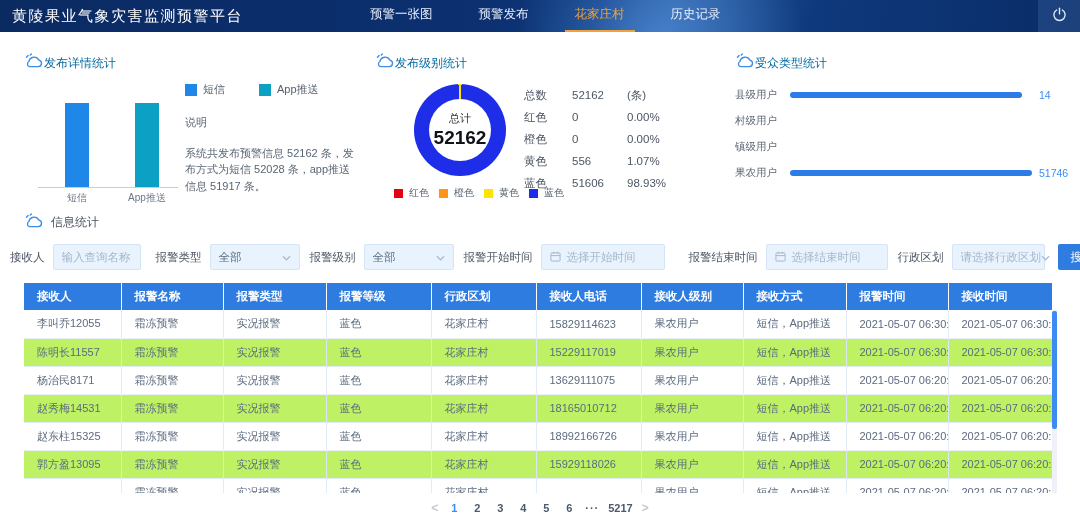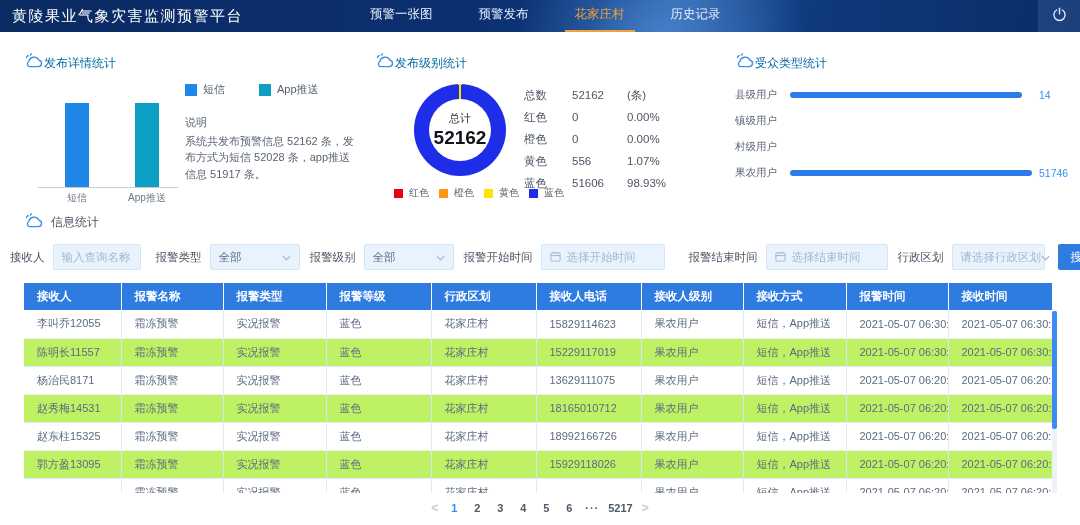--- a/index.html
+++ b/index.html
@@ -27,21 +27,21 @@
   .p1-plot{position:absolute;left:38px;top:63px;width:140px;height:85px;border-bottom:1px solid #c9ced6}
   .vbar{position:absolute;bottom:0;width:24px}
   .vbar-label{position:absolute;top:88px;width:48px;text-align:center;font-size:10px;color:#6b7685;white-space:nowrap}
   .lg-row{position:absolute;display:flex}
   .detail-legend{left:185px;top:42px;gap:34px}
   .lg-item{display:flex;align-items:center;gap:6px}
   .lg-sq{width:12px;height:12px;display:inline-block}
   .lg-sq.sm{width:9px;height:9px}
   .lg-lb{font-size:11px;color:#55606e;white-space:nowrap}
   .note{position:absolute;left:185px;top:74px;width:172px;font-size:11px;color:#5a6573;line-height:1.5}
-  .note-title{margin-bottom:2px}
+  .note-title{margin-bottom:14px}
 
   .donut{position:absolute;left:54px;top:44px;width:92px;height:92px;border-radius:50%}
   .donut-hole{position:absolute;inset:15px;background:#fff;border-radius:50%;display:flex;flex-direction:column;align-items:center;justify-content:center}
   .donut-cl{font-size:11px;color:#333}
   .donut-cv{font-size:19px;font-weight:bold;color:#101418;margin-top:1px}
   .donut-legend{left:34px;top:146px;gap:10px}
   .donut-legend .lg-lb{font-size:10px}
   .level-stats{position:absolute;left:164px;top:44px}
   .st-row{display:flex;height:22px;line-height:22px;font-size:11.5px;color:#4c5664}
   .st-l{width:48px}.st-v{width:55px}
@@ -216,26 +216,26 @@
     </div>
     <div class="aud-rows">
         <div class="aud-row">
           <span class="aud-lb">县级用户</span>
           <span class="aud-wrap">
             <span class="aud-bar" style="width: 95%; background: rgb(43, 124, 232);"></span>
           </span>
           <span class="aud-val">14</span>
         </div>
         <div class="aud-row">
-          <span class="aud-lb">镇级用户</span>
+          <span class="aud-lb">村级用户</span>
           <span class="aud-wrap"></span>
           <span class="aud-val"></span>
         </div>
         <div class="aud-row">
-          <span class="aud-lb">村级用户</span>
+          <span class="aud-lb">镇级用户</span>
           <span class="aud-wrap"></span>
           <span class="aud-val"></span>
         </div>
         <div class="aud-row">
           <span class="aud-lb">果农用户</span>
           <span class="aud-wrap">
             <span class="aud-bar" style="width: 99.2%; background: rgb(43, 124, 232);"></span>
           </span>
           <span class="aud-val">51746</span>
         </div>

